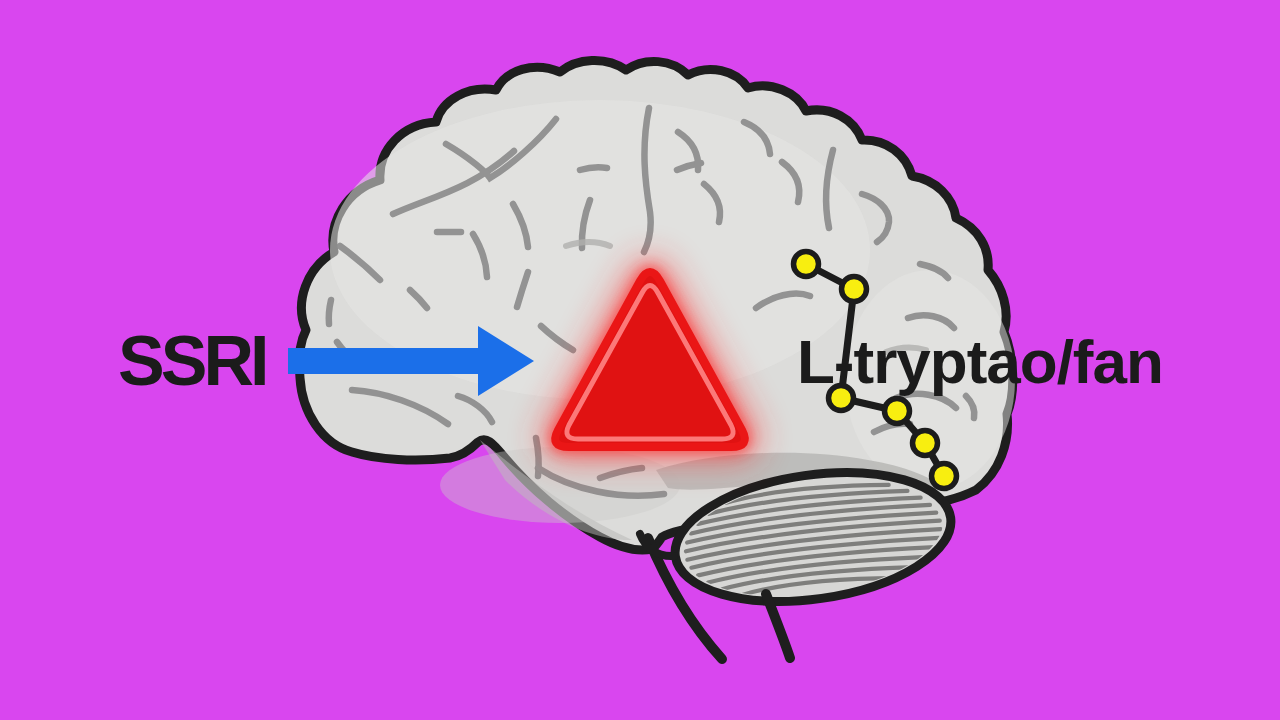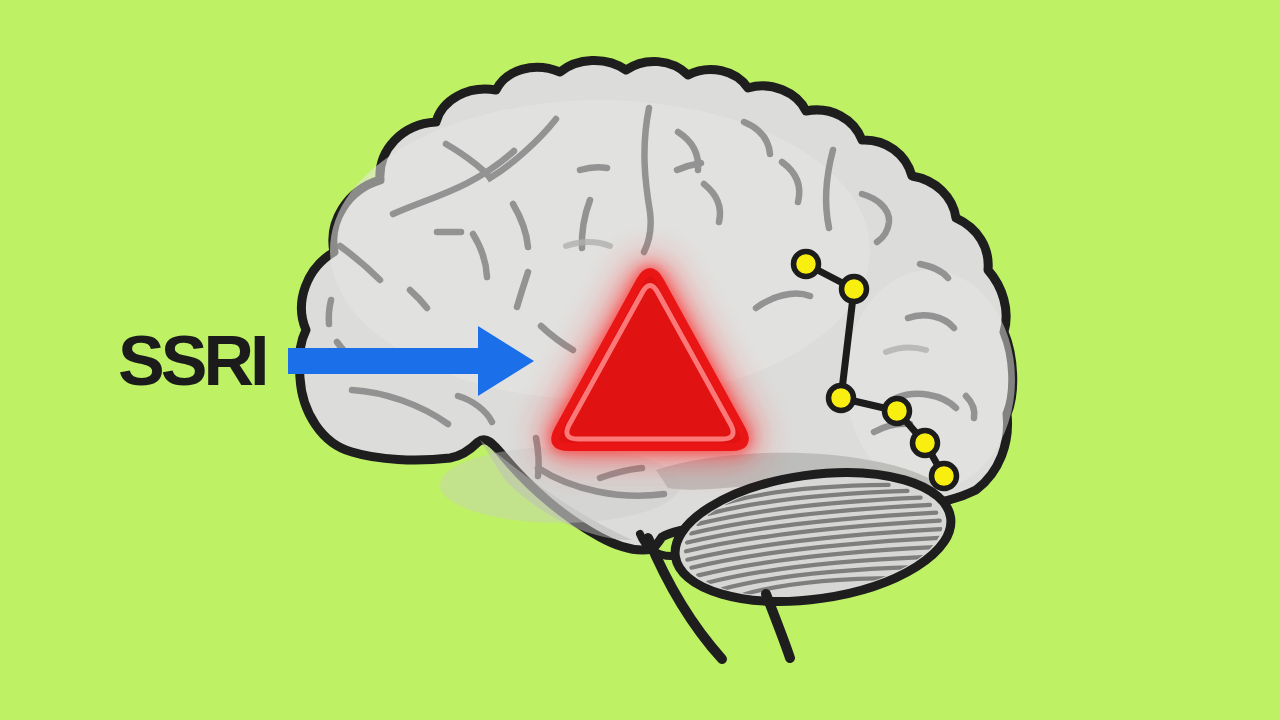--- a/index.html
+++ b/index.html
@@ -26,21 +26,21 @@
   }
   #tryptophan-label{
     left:797px;top:331px;
     font-size:62px;
     letter-spacing:-1px;
   }
 </style>
 </head>
 <body>
 
-<div class="stage" id="stage" style="background: #bef264;">
+<div class="stage" id="stage" style="background: #d946ef;">
 
   <svg width="1280" height="720" viewBox="0 0 1280 720">
     <defs>
       <filter id="glow-big" x="-60%" y="-60%" width="220%" height="220%">
         <feGaussianBlur stdDeviation="16"></feGaussianBlur>
       </filter>
       <filter id="glow-small" x="-60%" y="-60%" width="220%" height="220%">
         <feGaussianBlur stdDeviation="6"></feGaussianBlur>
       </filter>
       <clipPath id="cereb-clip">
@@ -166,13 +166,14 @@
         <circle cx="854" cy="289" r="12.5" fill="#f8ee10" stroke="#1c1c1c" stroke-width="5.5"></circle>
         <circle cx="841" cy="398" r="12.5" fill="#f8ee10" stroke="#1c1c1c" stroke-width="5.5"></circle>
         <circle cx="897" cy="411" r="12.5" fill="#f8ee10" stroke="#1c1c1c" stroke-width="5.5"></circle>
         <circle cx="925" cy="443" r="12.5" fill="#f8ee10" stroke="#1c1c1c" stroke-width="5.5"></circle>
         <circle cx="944" cy="476" r="12.5" fill="#f8ee10" stroke="#1c1c1c" stroke-width="5.5"></circle>
       </g>
   </svg>
 
   <div class="label" id="ssri-label" style="color: rgb(27, 27, 27);">SSRI</div>
 
+  <div class="label" id="tryptophan-label" style="color: rgb(27, 27, 27);">L-tryptao/fan</div>
 </div>
 
 </body></html>

